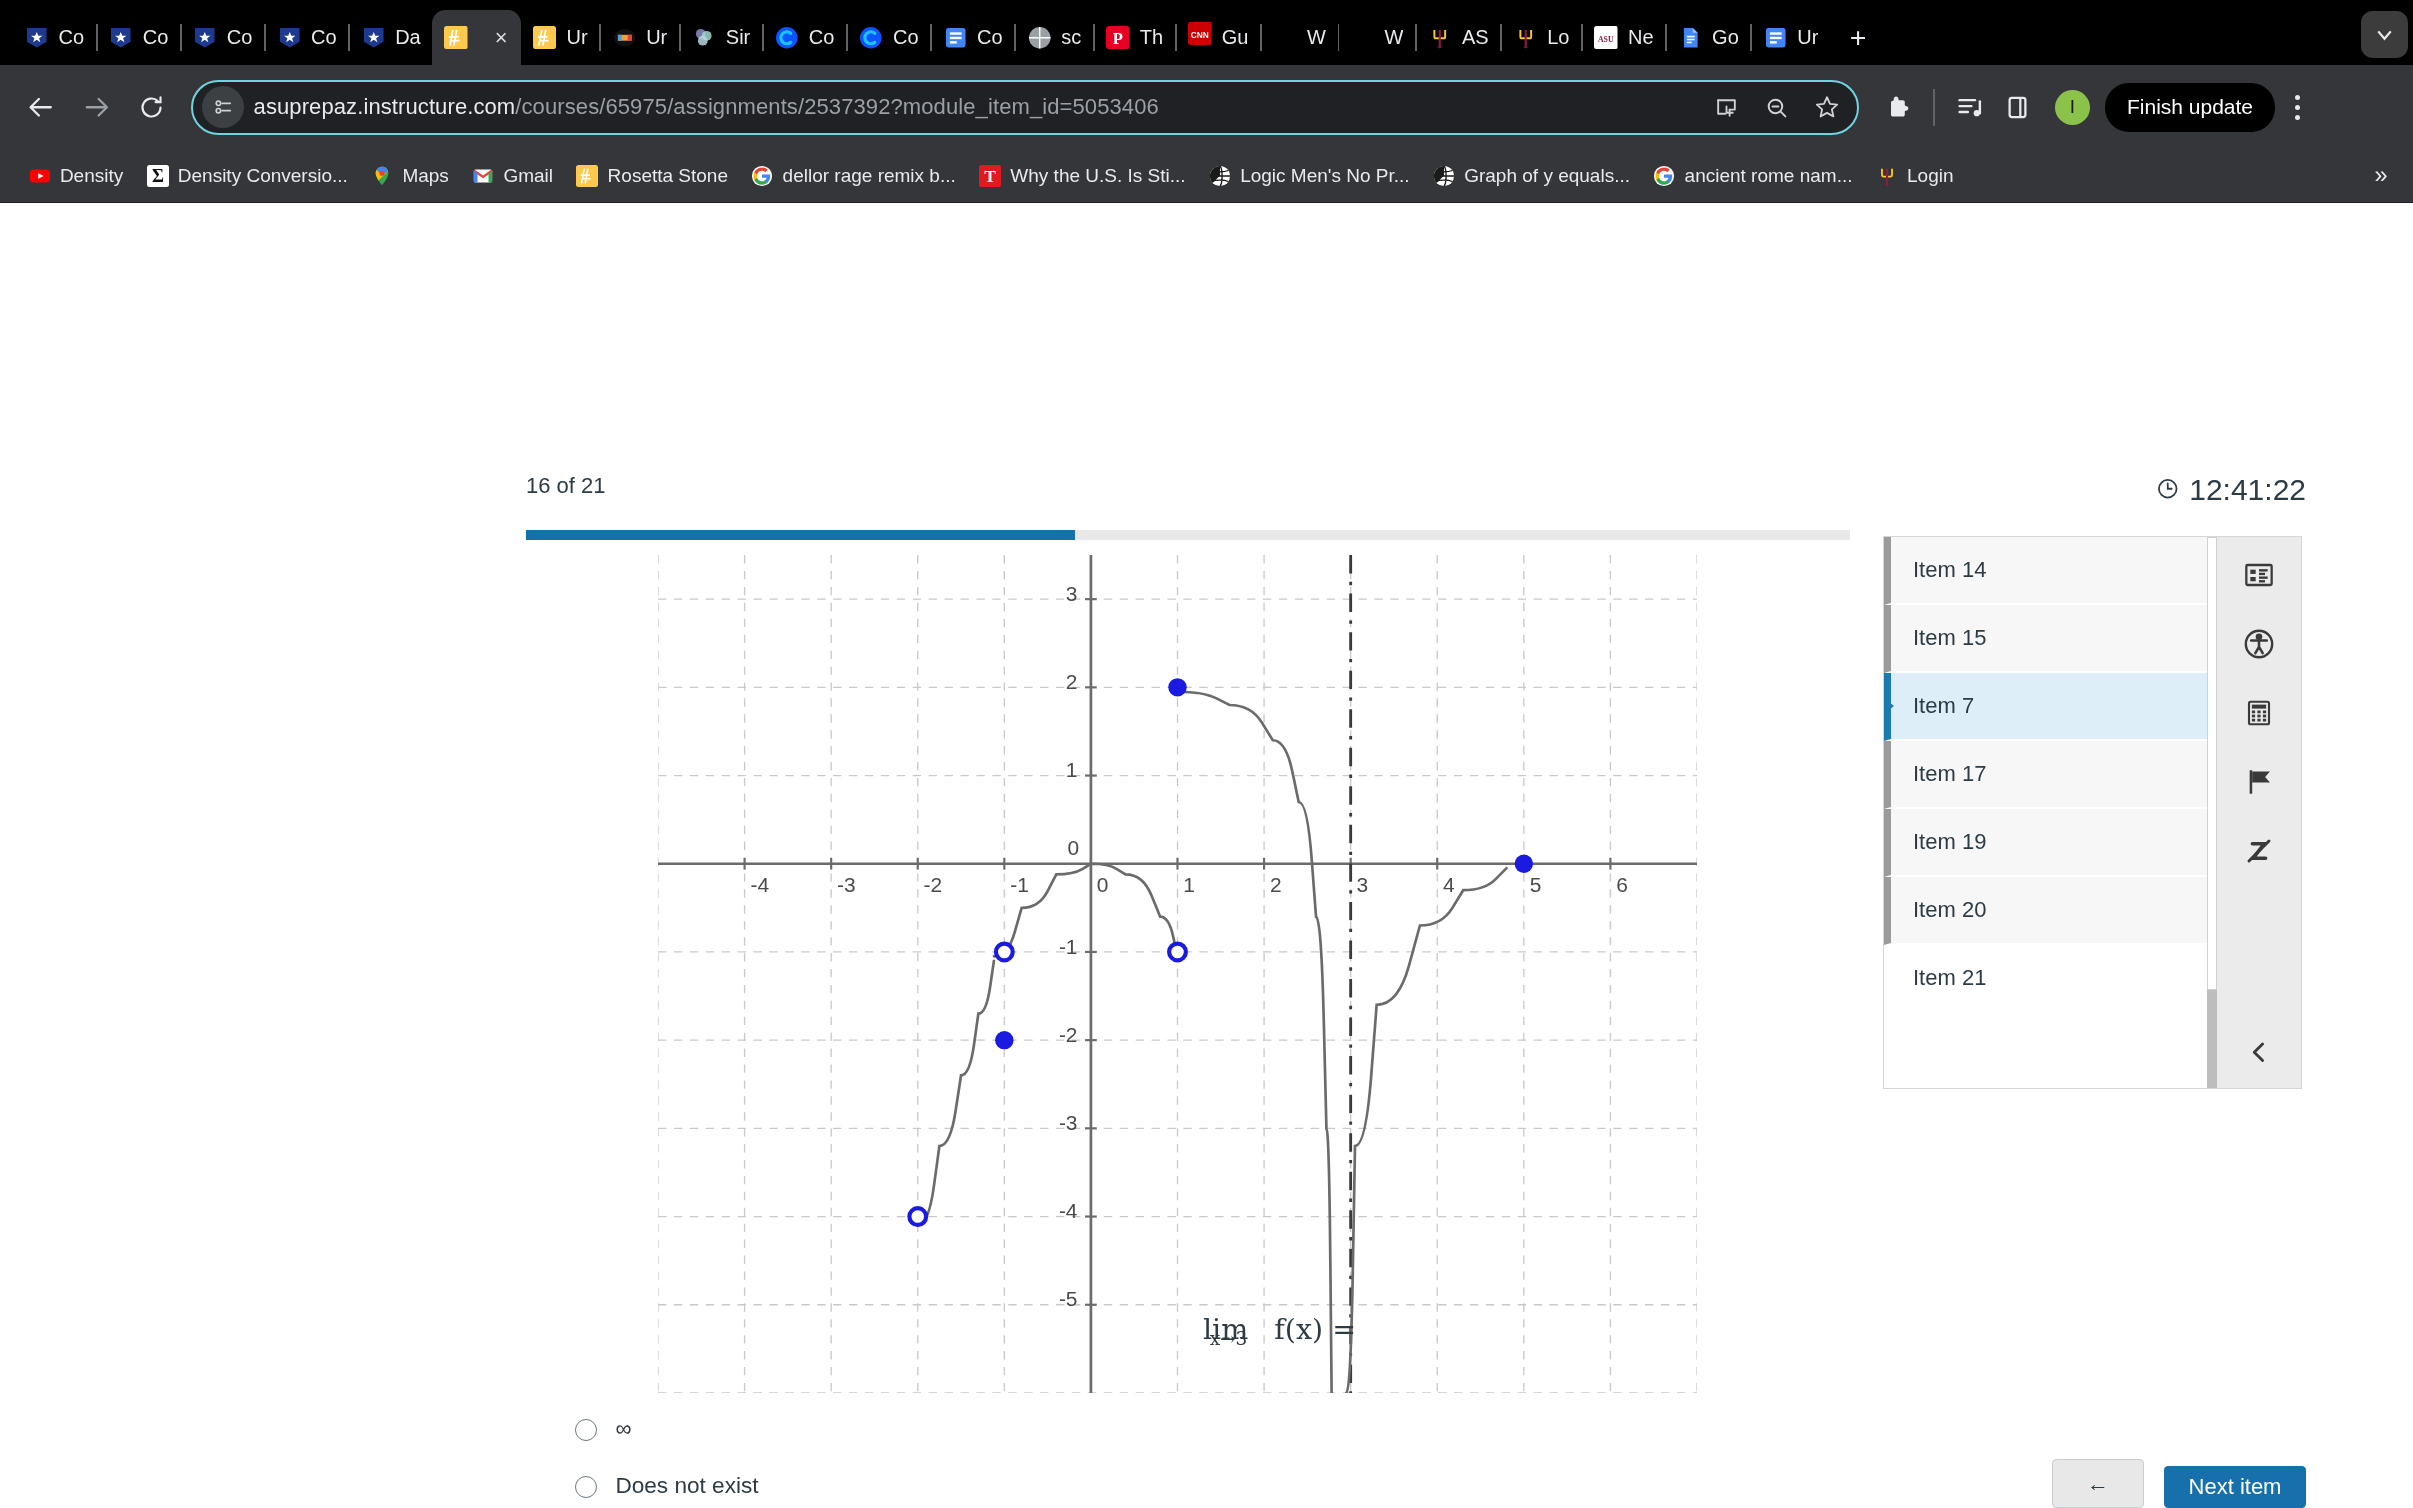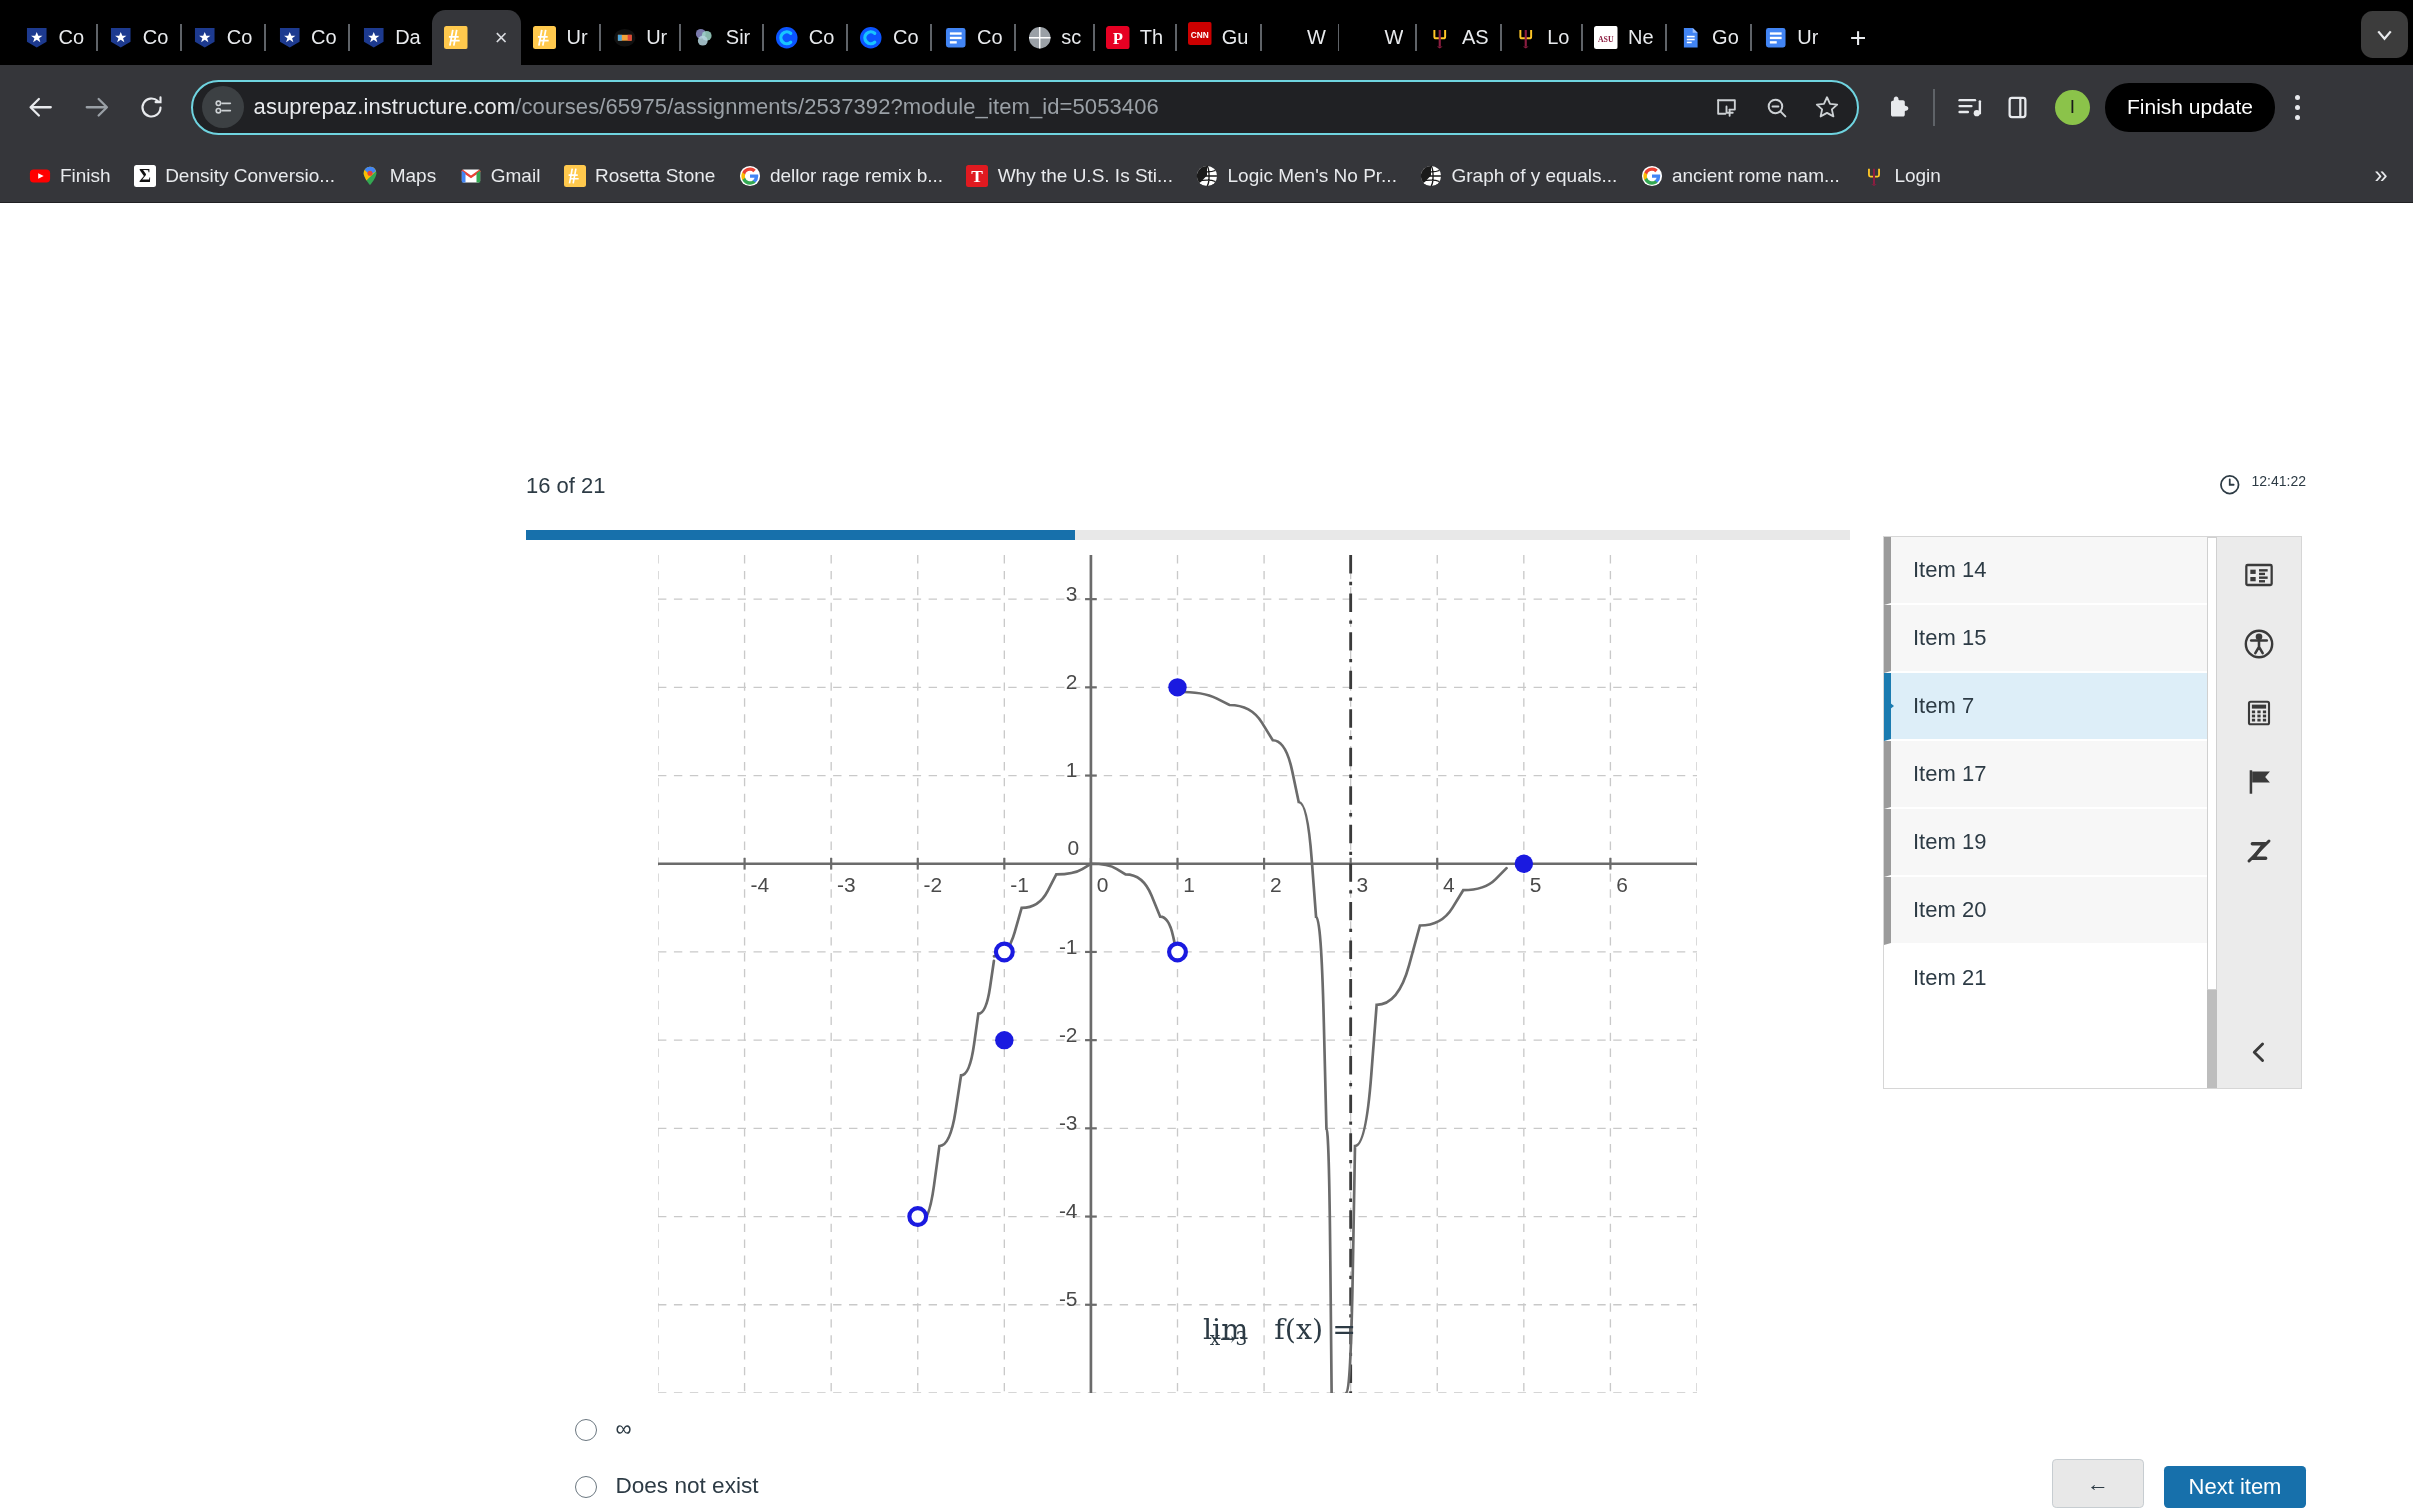--- a/index.html
+++ b/index.html
@@ -142,22 +142,22 @@
   .quiz-wrap { position: absolute; left: 0; top: 0; right: 0; bottom: 0; }
 
   .q-header {
     position: absolute; left: 526px; top: 270px; width: 1332px;
     display: flex; align-items: center; justify-content: space-between;
   }
   .q-count { font-size: 22px; color: #2d3b45; }
 
   .q-timer {
     position: absolute; right: 107px; top: 270px;
-    display: flex; gap: 10px;
-    font-size: 14px; color: #2d3b45;
+    display: flex; align-items: center; gap: 10px;
+    font-size: 30px; color: #2d3b45;
   }
 
   .progress {
     position: absolute; left: 526px; top: 327px; width: 1324px; height: 10px;
     background: #e8e8e8; border-radius: 0;
   }
   .progress-fill { height: 100%; background: #1770ab; width: 41.5%; }
 
   .q-body { position: absolute; left: 526px; top: 352px; width: 1332px; }
 
@@ -587,21 +587,21 @@
 
   <div class="bookmarks">
     <div id="bm-container" style="display:flex;align-items:center;">
         <div class="bm">
           <span style="width: 22px; height: 22px; flex: 0 0 auto; display: block;">
             <svg viewBox="0 0 24 24" style="width:22px;height:22px;display:block;border-radius:2.5px;">
               <rect x="1" y="5" width="22" height="14" rx="4" fill="#ff0000"></rect>
               <polygon points="10,9 16,12 10,15" fill="#fff"></polygon>
             </svg>
           </span>
-          <span>Finish</span>
+          <span>Density</span>
         </div>
         <div class="bm">
           <span style="width: 22px; height: 22px; flex: 0 0 auto; display: block;">
             <svg viewBox="0 0 24 24" style="width:22px;height:22px;display:block;border-radius:2.5px;font-size:23px">
               <rect width="24" height="24" fill="#fff"></rect>
               <text x="12" y="19" font-size="20" font-family="Liberation Serif, serif" font-weight="bold" fill="#111" text-anchor="middle">Σ</text>
             </svg>
           </span>
           <span>Density Conversio...</span>
         </div>

